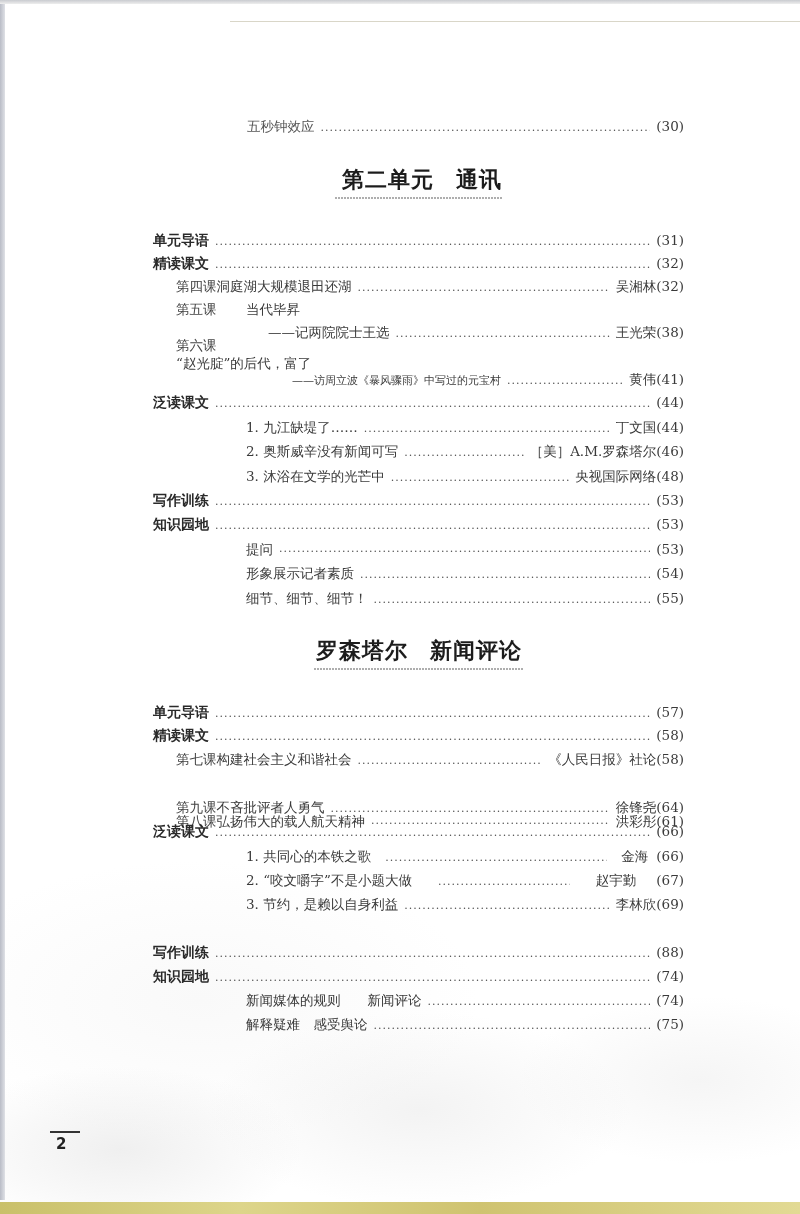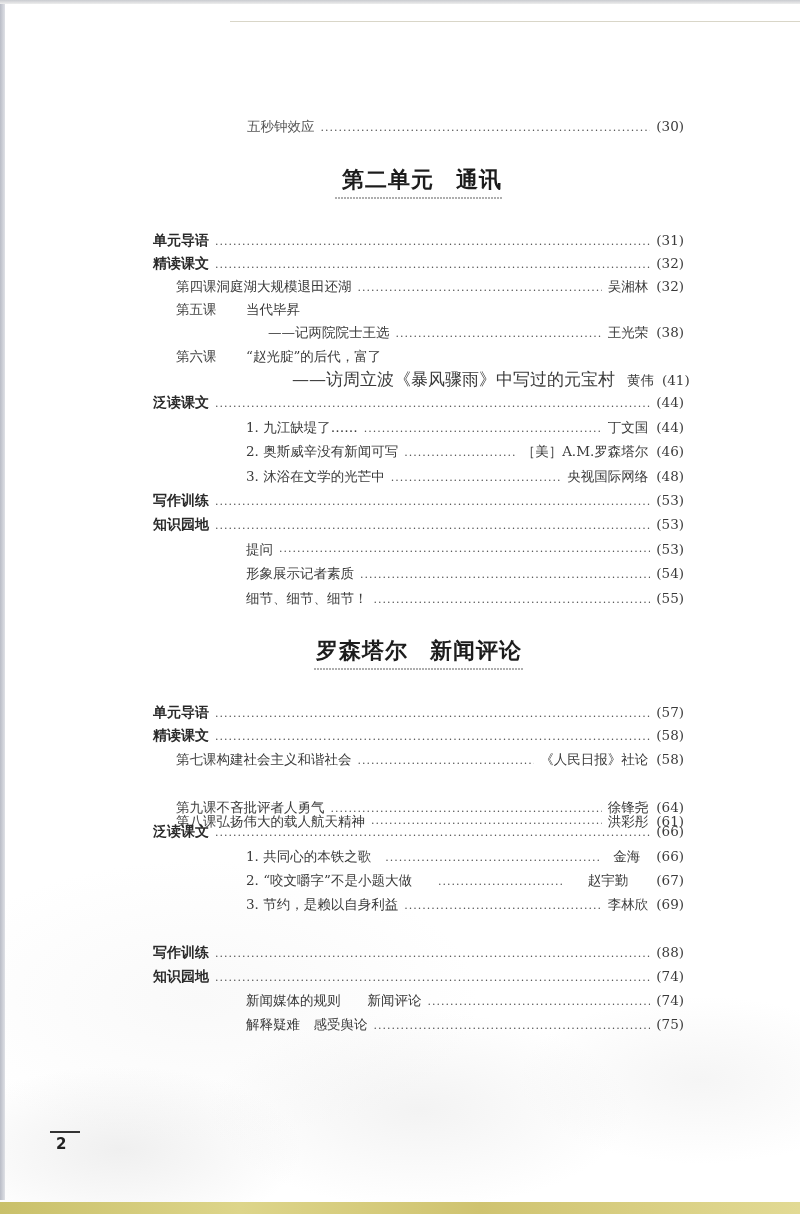--- a/index.html
+++ b/index.html
@@ -39,21 +39,21 @@
     font-size: 13.5px; line-height: 18px; white-space: nowrap;
   }
   .toc-line .title { flex: none; }
   .toc-line .leader {
     flex: 1 1 auto; overflow: hidden; margin: 0 6px;
     color: #555; letter-spacing: 1px; font-size: 11px;
   }
   .toc-line .leader::before {
     content: "..................................................................................................................................................................................";
   }
-  .toc-line .author { flex: none; margin-right: 8px; }
+  .toc-line .author { flex: none; margin-right: 0; }
   .toc-line .page-no { flex: none; font-family: "DejaVu Serif", serif; }
   .bold-label { font-family: "DejaVu Sans", "Liberation Sans", sans-serif; font-weight: bold; color: #2a2a2a; font-size: 14px; }
   .lesson-no { color: #444; display: inline-block; width: 70px; }
   .muted { color: #555; }
   .unit-title {
     position: absolute; left: 0; width: 800px; text-align: center;
     font-family: "DejaVu Sans", "Liberation Sans", sans-serif; font-weight: bold;
     font-size: 22px; color: #1c1c1c; letter-spacing: 1px;
   }
   .unit-title .gap { display: inline-block; width: 22px; }
@@ -109,26 +109,26 @@
   <div class="toc-line" style="left:176px; top:300px; width:508px;">
     <span class="lesson-no">第五课</span>
     <span class="title">当代毕昇</span>
   </div>
   <div class="toc-line" style="left:268px; top:323px; width:416px;">
     <span class="title">——记两院院士王选</span>
     <span class="leader"></span>
     <span class="author">王光荣</span>
     <span class="page-no">(38)</span>
   </div>
-  <div class="toc-line" style="left:176px; top:347px; width:508px;">
+  <div class="toc-line" style="left:176px; top:336px; width:508px;flex-direction:column;">
     <span class="lesson-no">第六课</span>
     <span class="title">“赵光腚”的后代，富了</span>
   </div>
   <div class="toc-line" style="left:292px; top:370px; width:392px;">
-    <span class="title" style="font-size:17px;">——访周立波《暴风骤雨》中写过的元宝村</span>
+    <span class="title" style="font-size:11px;">——访周立波《暴风骤雨》中写过的元宝村</span>
     <span class="leader"></span>
     <span class="author">黄伟</span>
     <span class="page-no">(41)</span>
   </div>
   <div class="toc-line" style="left:153px; top:393px; width:531px;">
     <span class="title bold-label">泛读课文</span>
     <span class="leader"></span>
     <span class="page-no">(44)</span>
   </div>
   <div class="toc-line" style="left:246px; top:418px; width:438px;">

